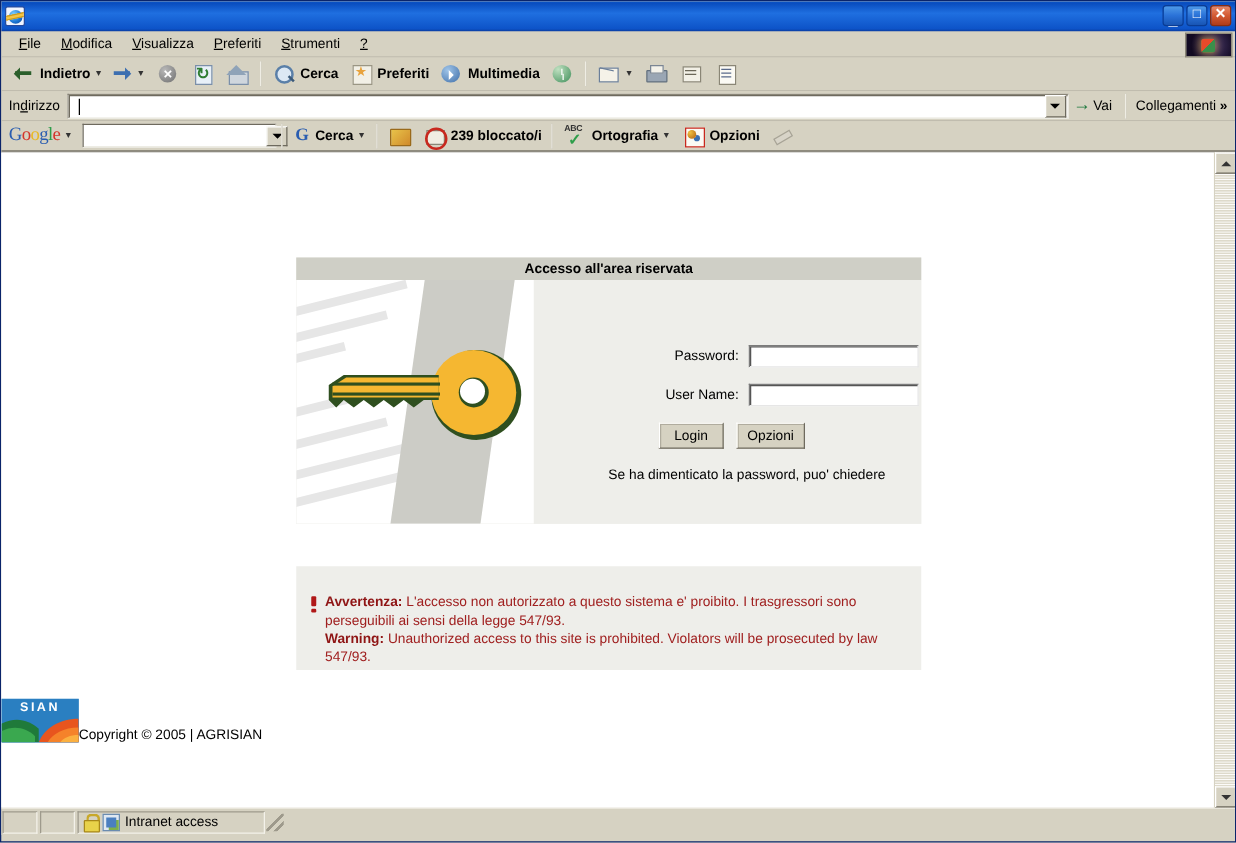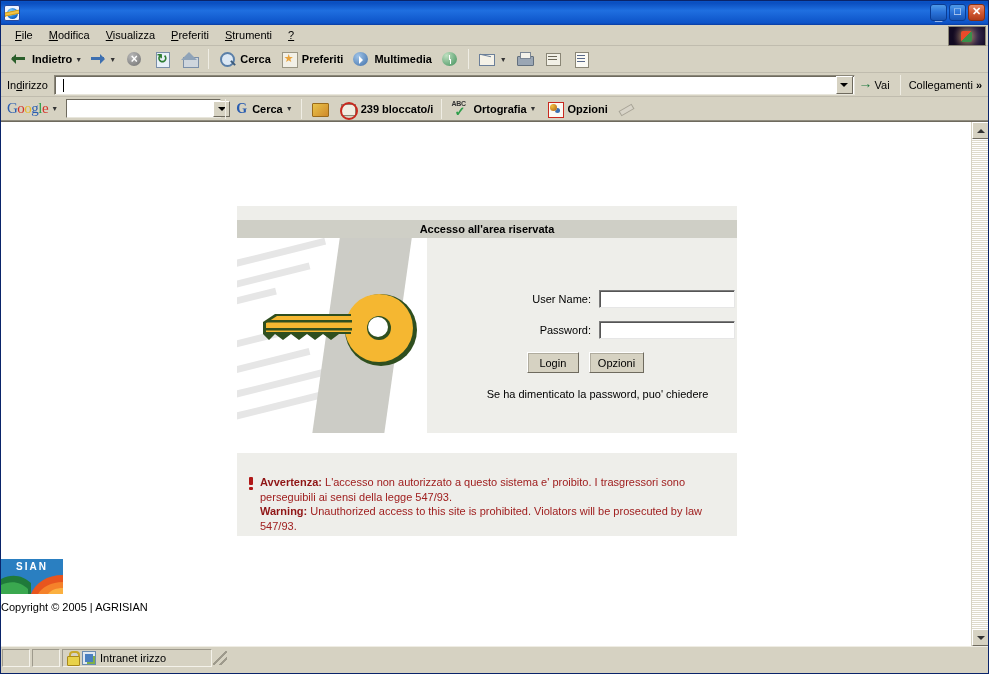--- a/index.html
+++ b/index.html
@@ -321,21 +321,21 @@
   .tri-dn { border: 4px solid transparent; border-top-color: #333; border-bottom: 0; }
 
   
   .panel {
     position: absolute; left: 236px; top: 84px;
     width: 500px; background: #eeeeea;
   }
   .panel-header {
     height: 18px; background: #cfcfc6;
     display: flex; align-items: center; justify-content: center;
-    font-size: 11px; font-weight: bold; color: #000; margin-top: 14px;
+    font-size: 11px; font-weight: bold; color: #000;
   }
   .panel-body { height: 195px; position: relative; background: #eeeeea; overflow: hidden; }
 
   .art {
     position: absolute; left: 0; top: 0; width: 190px; height: 195px; overflow: hidden;
     background: #fff;
   }
   .art .stripes { position: absolute; inset: 0; }
   .art .stripe {
     position: absolute; height: 7px; background: #e6e6e6; transform: rotate(-14deg);
@@ -393,21 +393,21 @@
   .warn-ico::after {
     content: ""; position: absolute; left: 2px; top: 10px;
     width: 4px; height: 3px; background: #b01818; border-radius: 1px;
   }
   .warn-text { font-size: 11px; color: #a02020; line-height: 14.5px; }
   .warn-text b { color: #8f1515; }
 
   
   .footer {
     position: absolute; left: 0; right: 0; top: 437px;
-    display: flex; flex-direction: column; align-items: flex-start;
+    display: flex; flex-direction: row; align-items: flex-end;
   }
   .sian-logo {
     width: 62px; height: 35px; position: relative; overflow: hidden;
     background: #2a7fc1;
   }
   .sian-text {
     position: absolute; top: 2px; left: 0; right: 0; text-align: center;
     color: #fff; font-size: 10px; font-weight: bold; letter-spacing: 2px;
     z-index: 5; font-family: "Liberation Sans", sans-serif;
   }
@@ -647,26 +647,26 @@
                        L64,44 L72,50 L80,44 L92,44 Z" fill="#2f4f1f"></path>
               <path d="M92,26 L18,26 L7,33 L7,42 L92,42 Z" fill="#f5b731"></path>
               <rect x="7" y="30" width="86" height="2.5" fill="#2f4f1f"></rect>
               <rect x="7" y="38" width="86" height="2.5" fill="#2f4f1f"></rect>
             </g>
           </svg>
         </div>
 
         <div class="form">
           <div class="form-row">
+            <span class="form-label">Password:</span>
+            <input class="form-input" type="password" value="" style="">
+          </div>
+          <div class="form-row">
             <span class="form-label">User Name:</span>
             <input class="form-input" type="text" value="" style="">
-          </div>
-          <div class="form-row">
-            <span class="form-label">Password:</span>
-            <input class="form-input" type="password" value="" style="">
           </div>
           <div class="btn-row">
             <button class="btn">Login</button>
             <button class="btn">Opzioni</button>
           </div>
           <div class="hint">
             <div>Se ha dimenticato la password, puo' chiedere</div>
           </div>
         </div>
 
@@ -709,16 +709,16 @@
       </div>
   </div>
 </div>
 
 <div class="statusbar">
   <div class="sb-cell sb-pad"></div>
   <div class="sb-cell sb-pad"></div>
   <div class="sb-cell sb-zone">
     <span class="ico-lock"></span>
     <span class="ico-zone"></span>
-    <span>Intranet irizzo</span>
+    <span>Intranet access</span>
   </div>
   <div class="sb-grip"></div>
 </div>
 
 </body></html>

